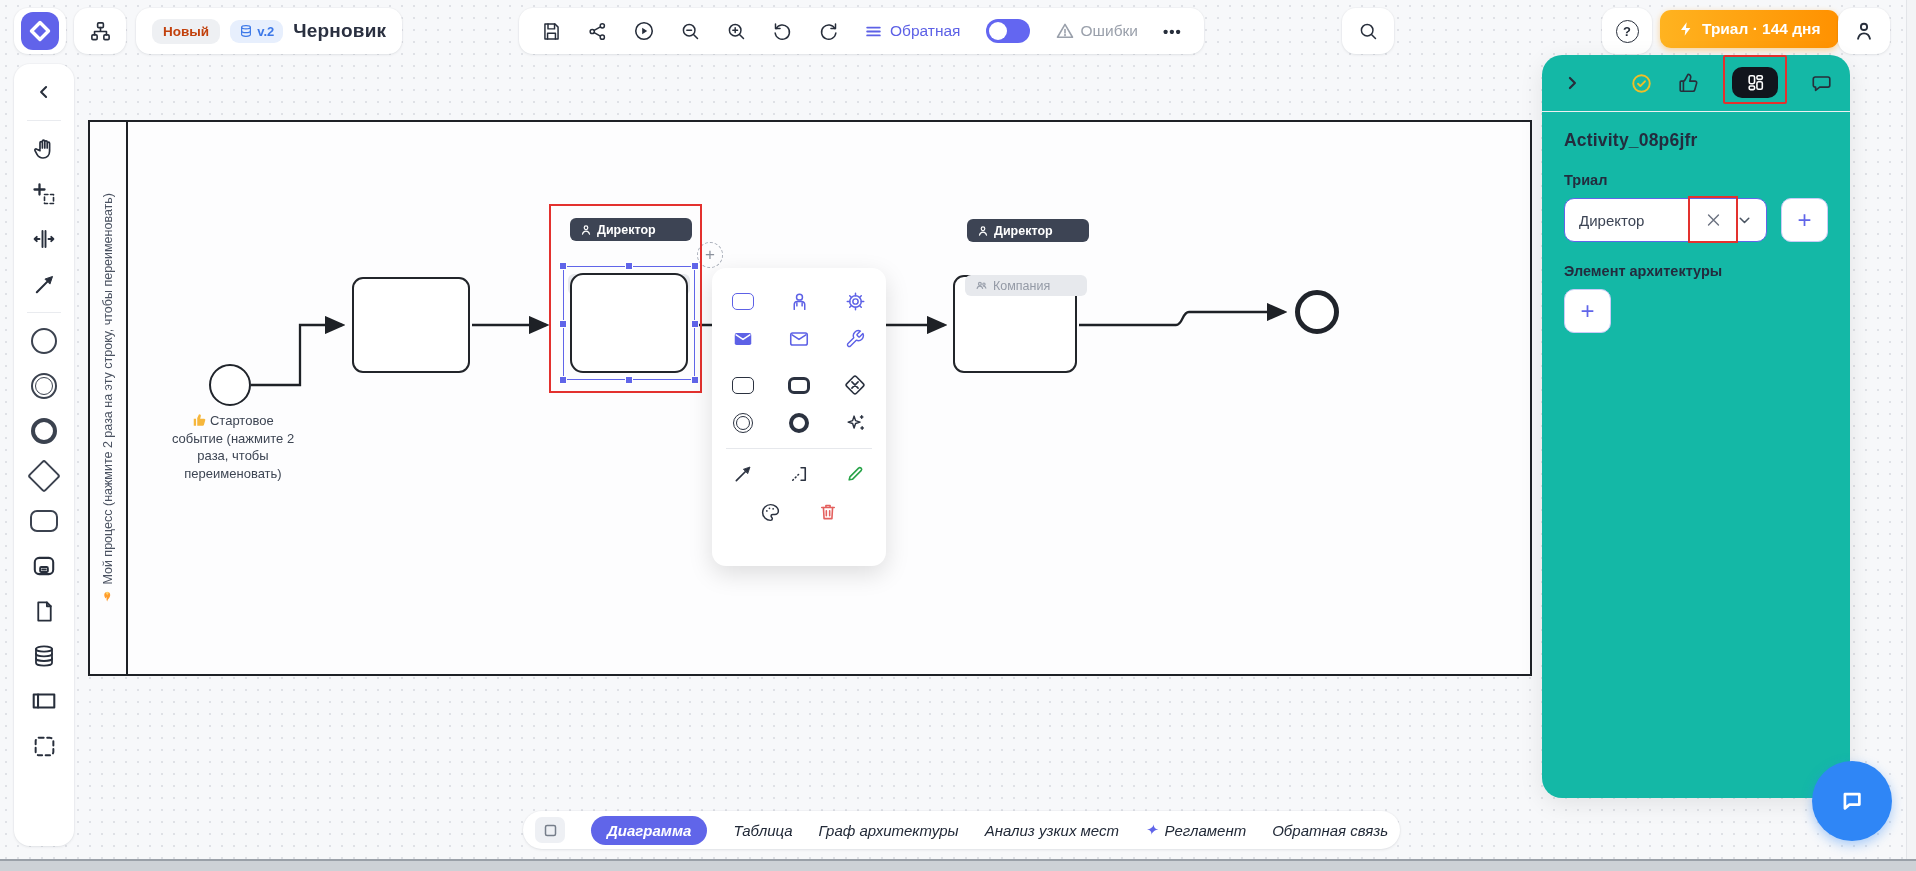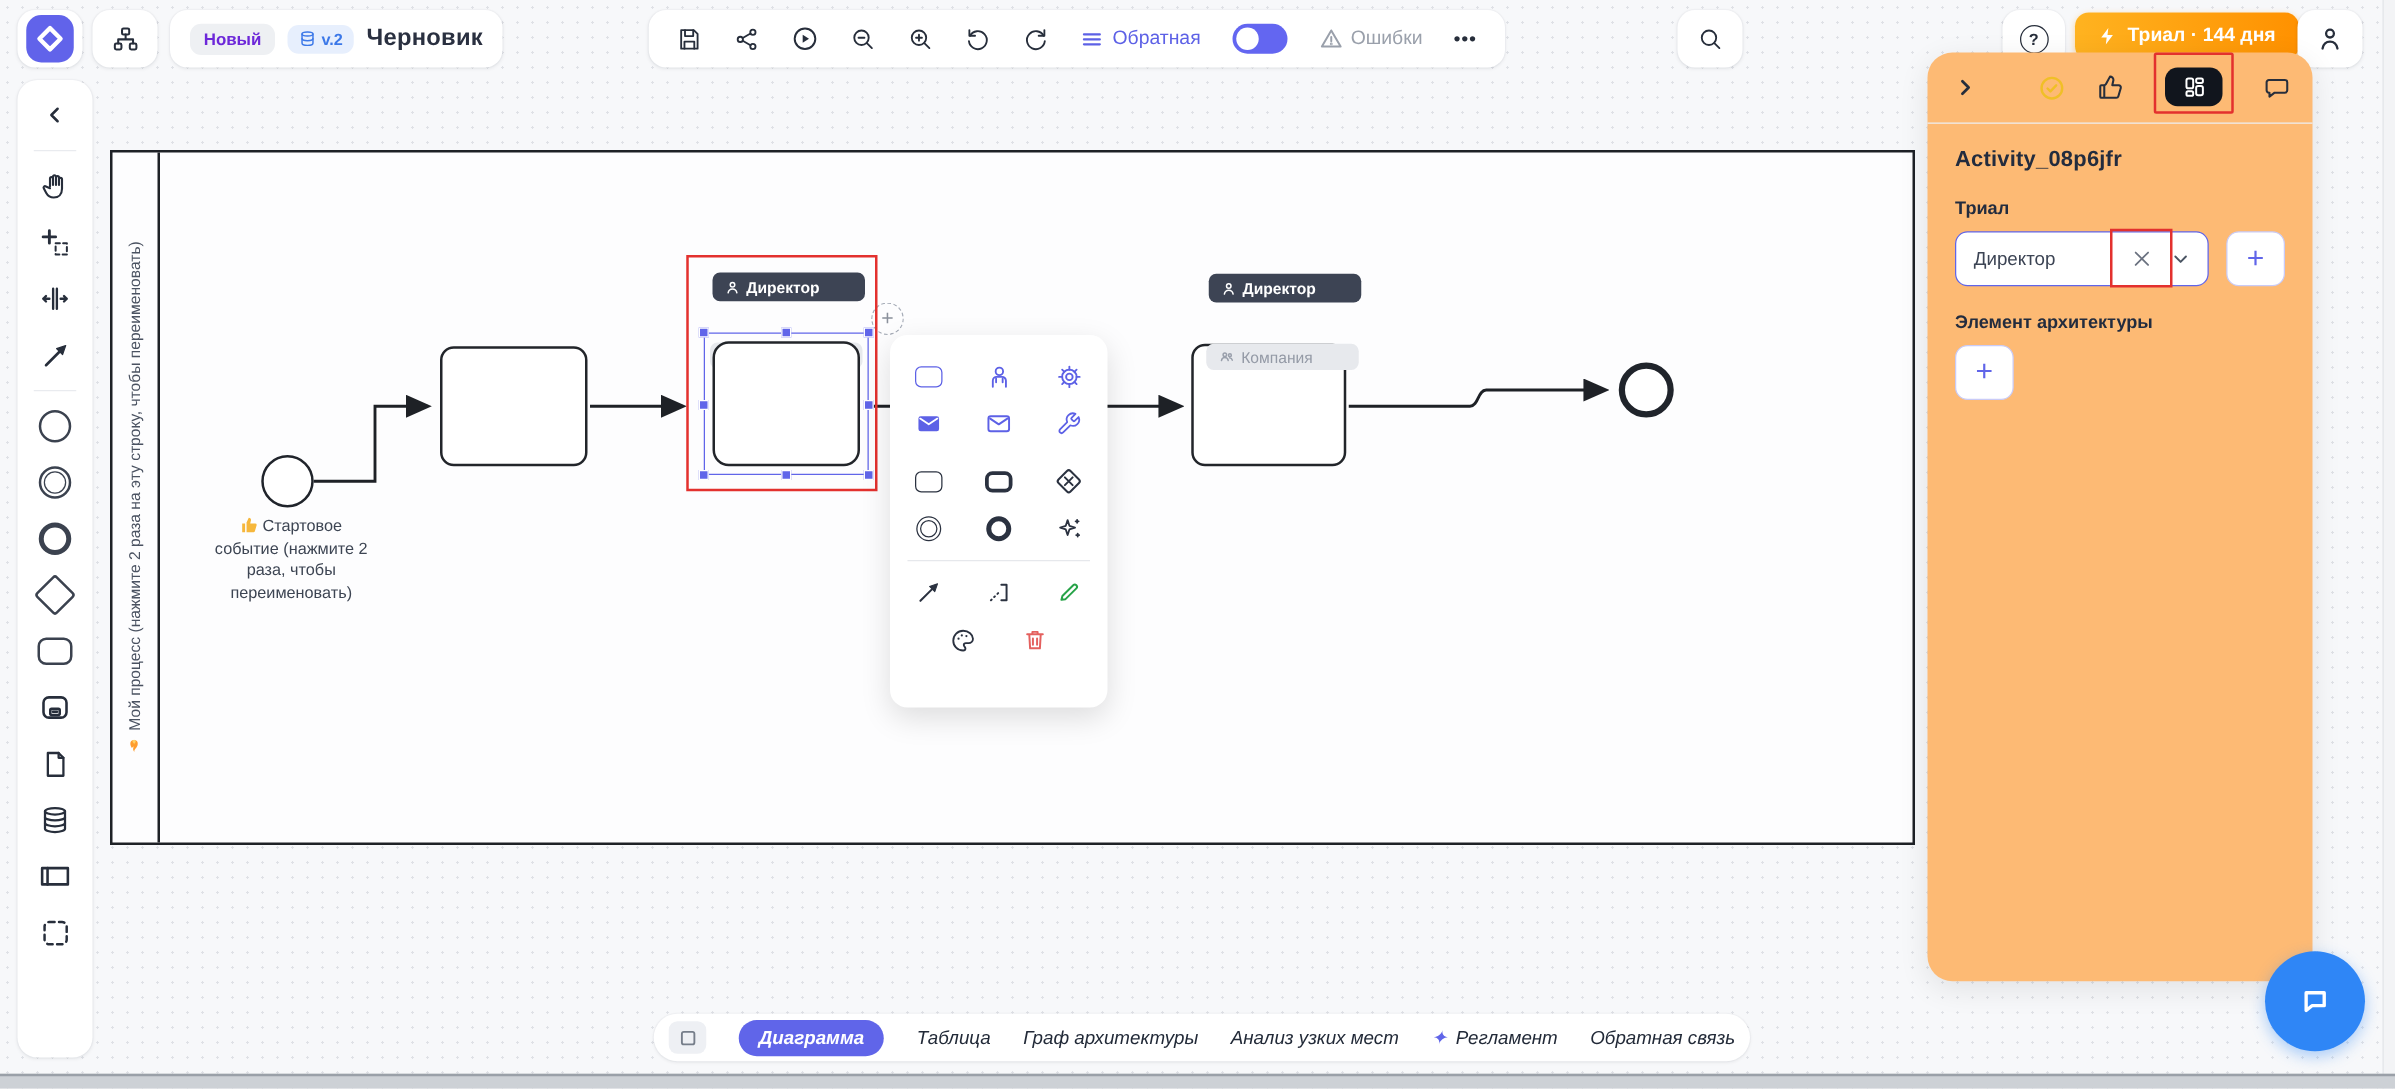--- a/index.html
+++ b/index.html
@@ -15,21 +15,21 @@
   svg.ic { display:block; fill:none; stroke:#272e3b; stroke-width:1.7; stroke-linecap:round; stroke-linejoin:round; }
   .pill { position:absolute; background:#fff; border-radius:14px;
           box-shadow:0 1px 3px rgba(16,24,40,.08), 0 0 0 1px rgba(16,24,40,.02);
           display:flex; align-items:center; justify-content:center; }
   
   .h46 { top:8px; height:46px; }
   #logo-btn { left:14px; width:52px; }
   .logo-sq { width:38px; height:38px; border-radius:12px; background:#6163ea; display:flex; align-items:center; justify-content:center; }
   #sitemap-btn { left:74px; width:52px; }
   #title-group { left:136px; padding:0 16px; gap:10px; }
-  .new-pill { background:#eef0f3; border-radius:9px; padding:5px 11px; font-size:13.5px; font-weight:bold; color:#6d28d9; }
+  .new-pill { background:#eef0f3; border-radius:9px; padding:5px 11px; font-size:13.5px; font-weight:bold; color:#c2410c; }
   .v2-chip { background:#e7effd; border-radius:9px; padding:4px 9px; display:flex; align-items:center; gap:4px;
              color:#3c78e8; font-size:13px; font-weight:bold; }
   .doc-title { font-size:19px; font-weight:bold; color:#2a3040; letter-spacing:.2px; }
   #main-toolbar { left:519px; padding:0 22px; gap:25px; }
   .tbtn { display:flex; align-items:center; justify-content:center; cursor:pointer; }
   .overlays { display:flex; align-items:center; gap:7px; color:#5d61e6; font-size:15.5px; }
   .overlays svg { stroke:#5d61e6; }
   .toggle { width:44px; height:24px; border-radius:12px; background:#6366f1; position:relative; }
   .toggle .knob { position:absolute; left:3px; top:3px; width:18px; height:18px; border-radius:50%; background:#fff; }
   .errors { display:flex; align-items:center; gap:6px; color:#9aa0ab; font-size:15.5px; }
@@ -85,22 +85,22 @@
   .ctx-cell { width:34px; height:34px; display:flex; align-items:center; justify-content:center; cursor:pointer; }
   .ctx-div { height:1px; background:#e6e8ec; margin:6px 0; }
   .purple svg { stroke:#5d61e6; }
   .mini-rect-thin { width:22px; height:17px; border:1.6px solid #2b3240; border-radius:5px; }
   .mini-rect-thick { width:22px; height:17px; border:3px solid #2b3240; border-radius:6px; }
   .mini-rect-purple { width:22px; height:17px; border:1.8px solid #5d61e6; border-radius:5px; }
   .mini-circ-double { width:20px; height:20px; border:1.6px solid #2b3240; border-radius:50%; position:relative; }
   .mini-circ-double::after { content:""; position:absolute; inset:1.6px; border:1.3px solid #2b3240; border-radius:50%; }
   .mini-circ-thick { width:20px; height:20px; border:4px solid #2b3240; border-radius:50%; }
   
-  #panel { left:1542px; top:42px; width:308px; height:743px; border-radius:20px; position:absolute;
-           background:#fdba74; box-shadow:0 6px 24px rgba(0,0,0,.09); z-index:20; }
+  #panel { left:1542px; top:55px; width:308px; height:743px; border-radius:20px; position:absolute;
+           background:#14b8a6; box-shadow:0 6px 24px rgba(0,0,0,.09); z-index:20; }
   #panel-header { height:57px; display:flex; align-items:center; padding:0 20px; gap:24px; border-bottom:1px solid #eef0f2; }
   #panel-header .grow { flex:1; }
   .dark-tab-btn { width:46px; height:31px; border-radius:10px; background:#11151d; display:flex; align-items:center; justify-content:center; }
   .dark-tab-wrap { border:2.5px solid #e3312e; padding:10px 7px 4px; border-radius:2px; margin-top:-8px; }
   #panel-body { padding:18px 22px; }
   .panel-title { font-size:17.5px; font-weight:bold; color:#232c3e; letter-spacing:.2px; }
   .field-label { font-size:14.5px; font-weight:bold; color:#232c3e; margin-top:21px; margin-bottom:10px; }
   .field-row { display:flex; gap:14px; align-items:stretch; }
   .select-box { position:relative; flex:1; height:44px; border:1.6px solid #6065e9; border-radius:10px;
                 display:flex; align-items:center; padding:0 14px; font-size:15px; color:#3c4454; background:#fff; }

